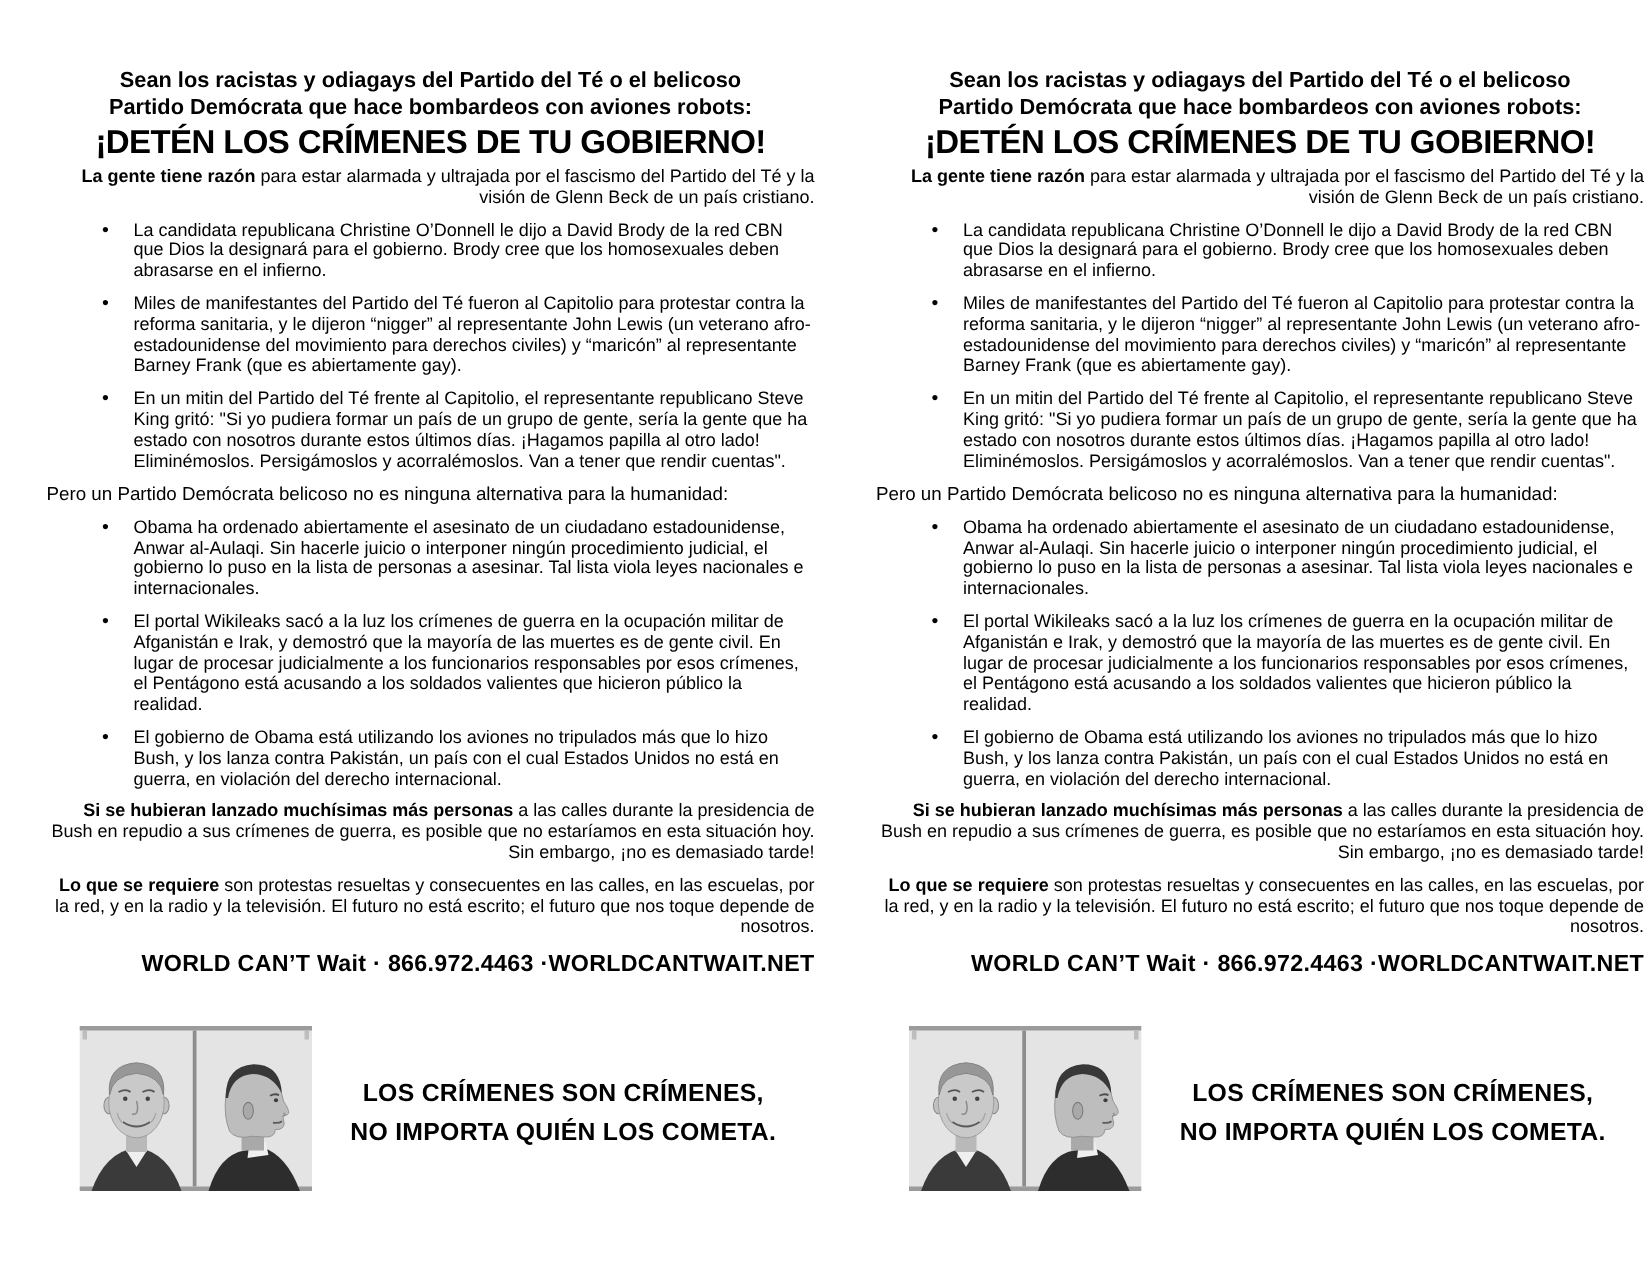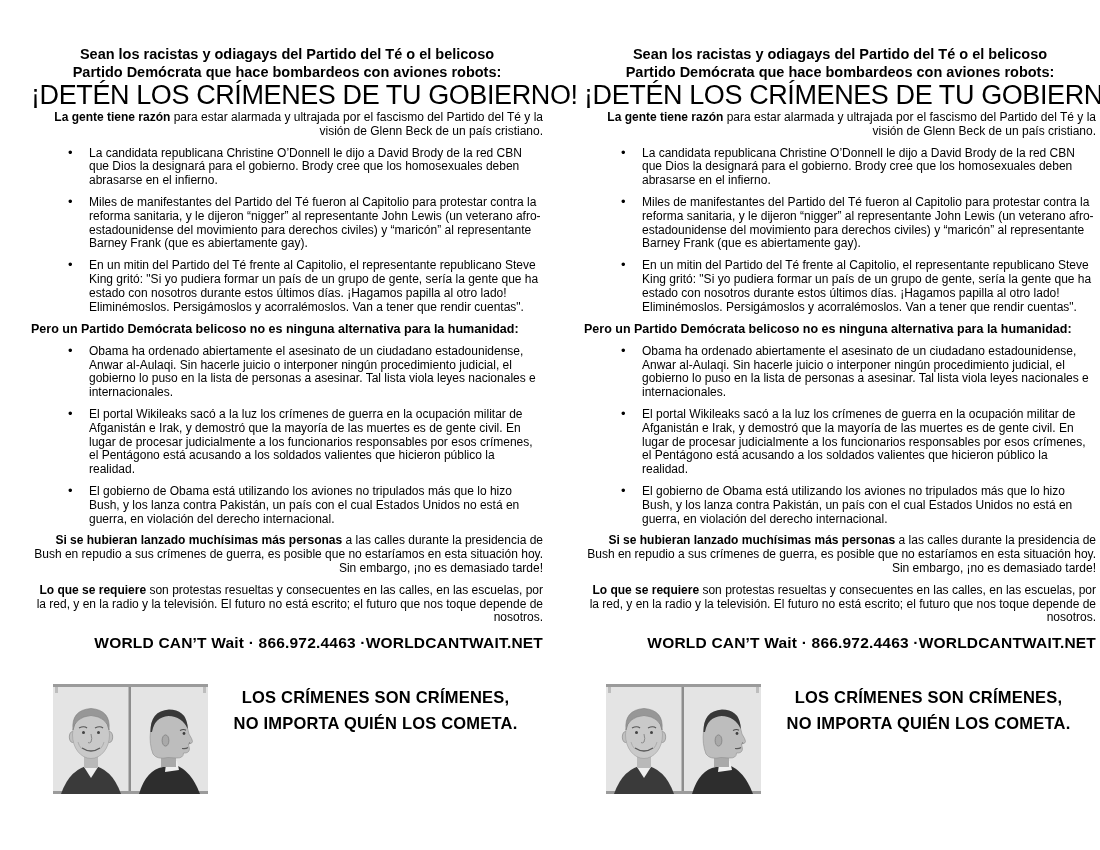--- a/index.html
+++ b/index.html
@@ -10,39 +10,39 @@
     color:#000;
     -webkit-font-smoothing:antialiased;
   }
   .page { position:relative; width:1100px; height:850px; overflow:hidden; background:#fff; }
 
   .flyer { position:absolute; top:46px; width:512px; }
   [data-name="flyer-copy-left"]  { left:31px; }
   [data-name="flyer-copy-right"] { left:584px; }
 
   .hdr-line { font-weight:bold; font-size:14.5px; line-height:17.5px; text-align:center; }
-  .title    { font-weight:normal; font-size:27px; line-height:26px; text-align:center;
+  .title    { font-weight:bold; font-size:22px; line-height:26px; text-align:center;
               letter-spacing:-0.4px; margin:1px 0 3px; white-space:nowrap; }
 
   .body-txt { font-size:12px; line-height:13.8px;text-align:right; }
   .lead     { margin:3px 0 0; }
   .lead b, .para b { font-weight:bold; }
 
   ul.bullets { list-style:none; margin:8px 0 0; padding:0; }
   ul.bullets li { position:relative; padding-left:58px; padding-right:2px;
                   margin-bottom:8px; font-size:12px; line-height:13.8px; }
   ul.bullets .marker { position:absolute; left:37px; top:-1px; font-size:13px; }
 
-  .h2   { font-weight:bold; font-size:12.5px; line-height:14.5px; margin:1px 0 5px; }
+  .h2   { font-weight:normal; font-size:12.5px; line-height:14.5px; margin:1px 0 5px; }
   .para { margin:0 0 8px; }
 
   .footer { font-weight:bold; font-size:15.5px; line-height:19px; text-align:right;
             letter-spacing:0.2px; margin-top:5px; white-space:nowrap; }
 
-  .photo-row { display:flex; margin-top:32px; padding-left:22px; }
+  .photo-row { display:flex; align-items:center; margin-top:32px; padding-left:22px; }
   .photo { flex:0 0 auto; }
   .caption { flex:1 1 auto; text-align:center; font-weight:bold;
              font-size:16.5px; line-height:26px; letter-spacing:0.2px; }
 </style>
 </head>
 <body>
 
 <div class="page" data-name="page">
 
   <div class="flyer" data-name="flyer-copy-left">

